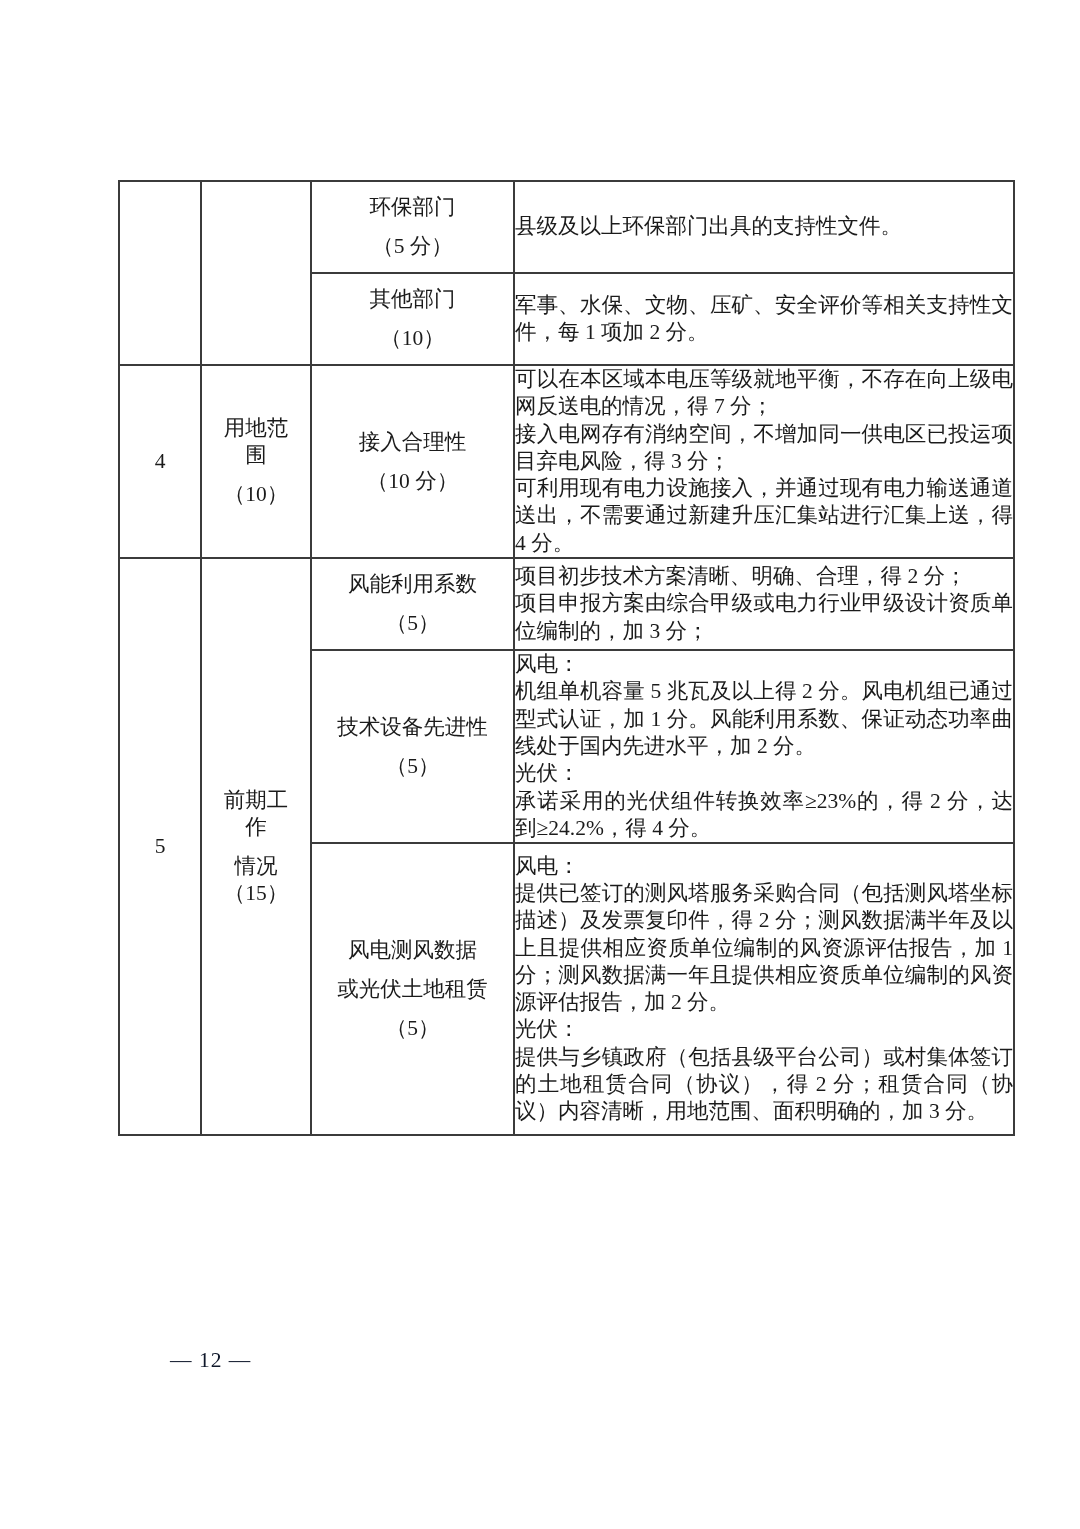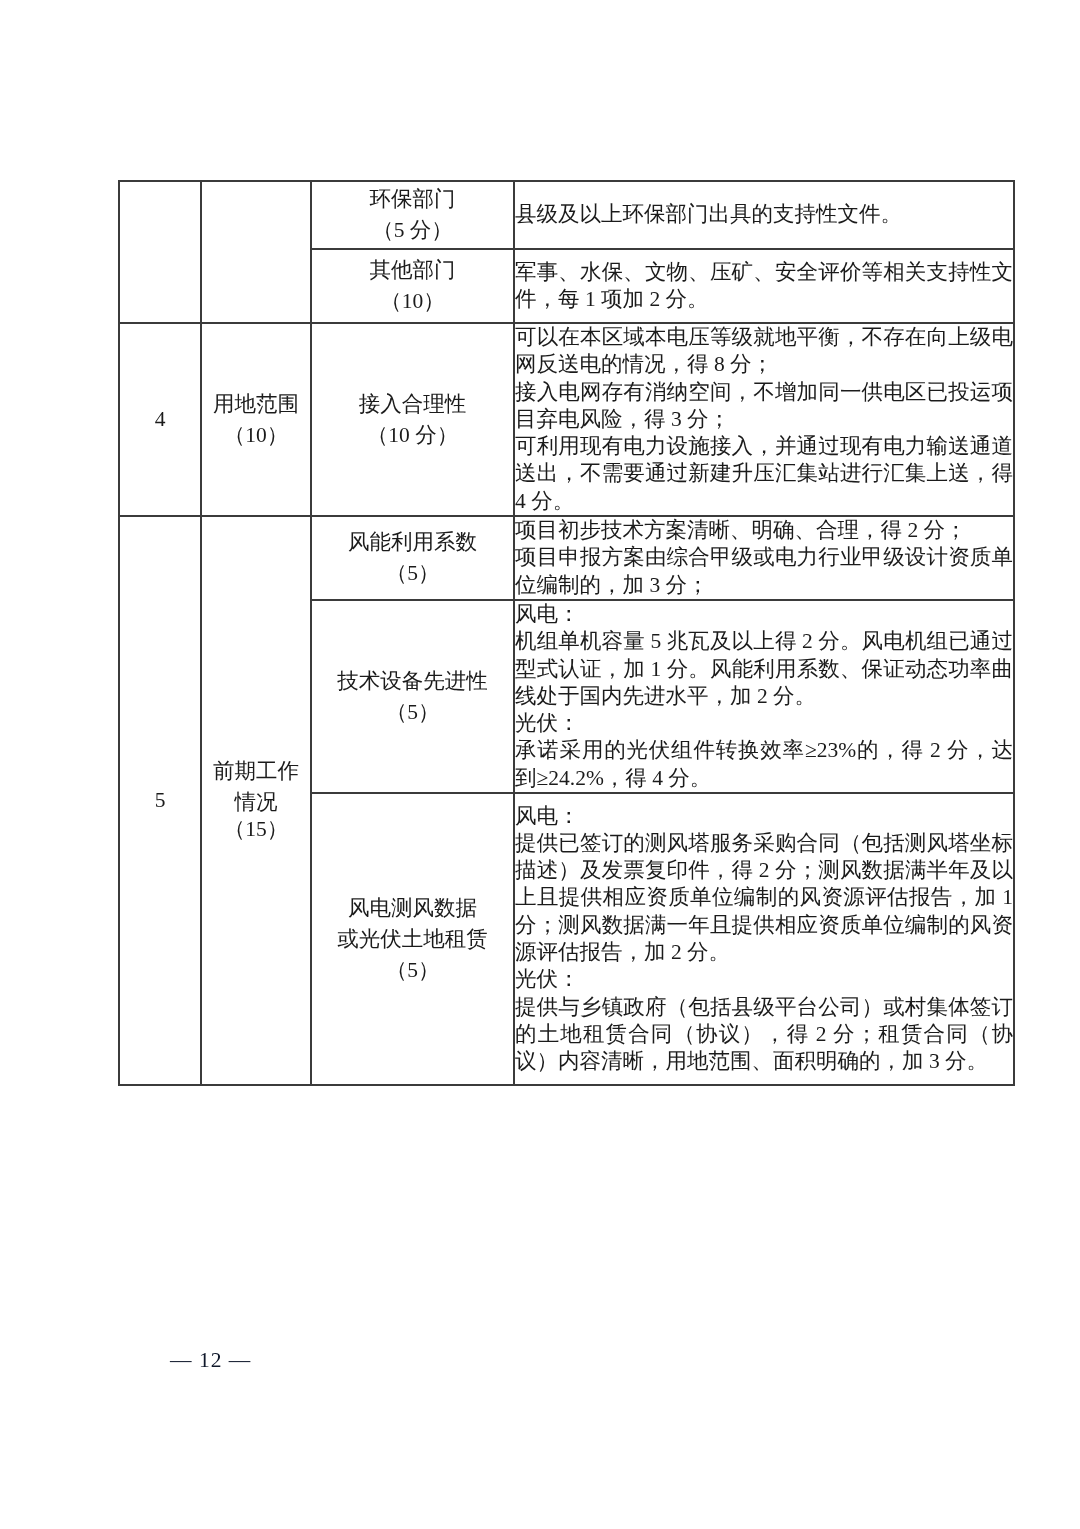--- a/index.html
+++ b/index.html
@@ -39,21 +39,21 @@
   tr.rA  { height: 55px; }
   tr.rB  { height: 74px; }
   tr.r4  { height: 191px; }
   tr.r5a { height: 80px; }
   tr.r5b { height: 187px; }
   tr.r5c { height: 292px; }
   td.label-cell {
     text-align: center;
   }
   td.label-cell div {
-    margin: 4px;
+    margin: 12px;
   }
   td.num-cell {
     text-align: center;
     font-size: 22px;
   }
   td.desc-cell {
     padding: 2px 3px 2px 9px;
     vertical-align: middle;
     margin-top: 44px;
   }
@@ -117,21 +117,21 @@
       </td>
       <td class="label-cell">
         <div>用地范围</div>
         <div>（10）</div>
       </td>
       <td class="label-cell">
         <div>接入合理性</div>
         <div>（10 分）</div>
       </td>
       <td class="desc-cell">
-        <p>可以在本区域本电压等级就地平衡，不存在向上级电网反送电的情况，得 8 分；</p>
+        <p>可以在本区域本电压等级就地平衡，不存在向上级电网反送电的情况，得 7 分；</p>
         <p>接入电网存有消纳空间，不增加同一供电区已投运项目弃电风险，得 3 分；</p>
         <p>可利用现有电力设施接入，并通过现有电力输送通道送出，不需要通过新建升压汇集站进行汇集上送，得 4 分。</p>
       </td>
     </tr>
 
     <tr class="r5a">
       <td class="num-cell" rowspan="3">
         <span>5</span>
       </td>
       <td class="label-cell" rowspan="3">

